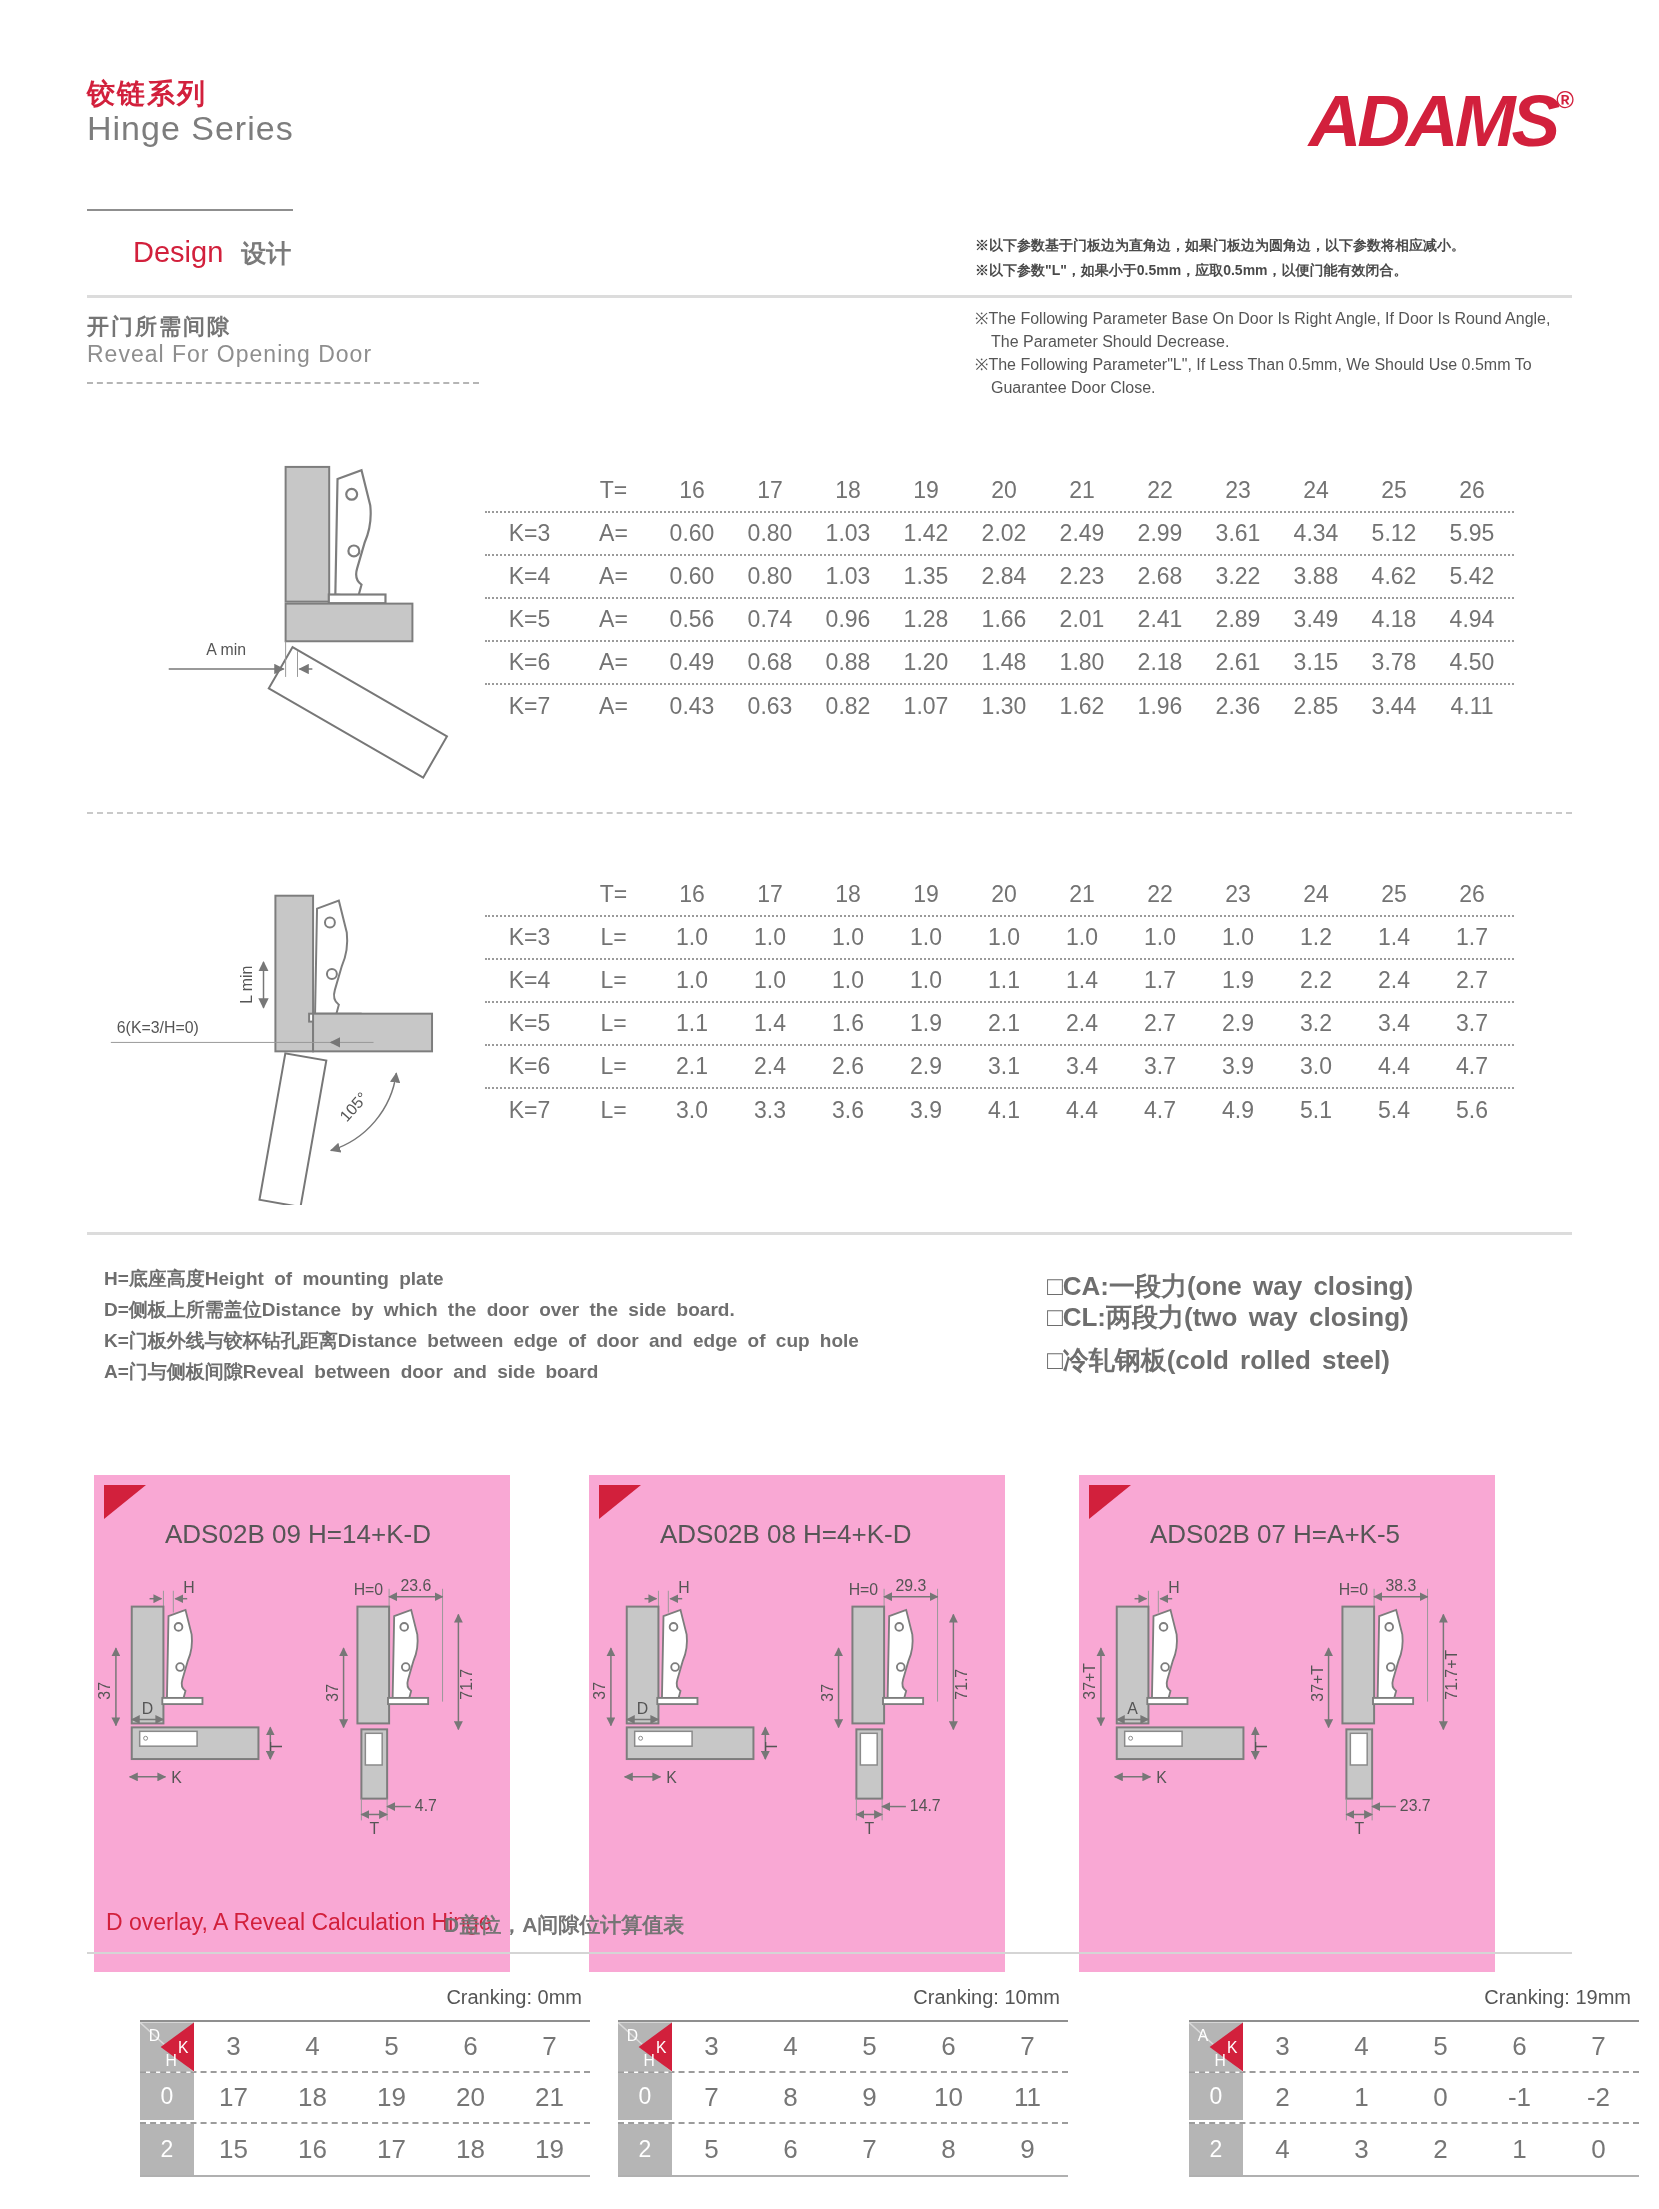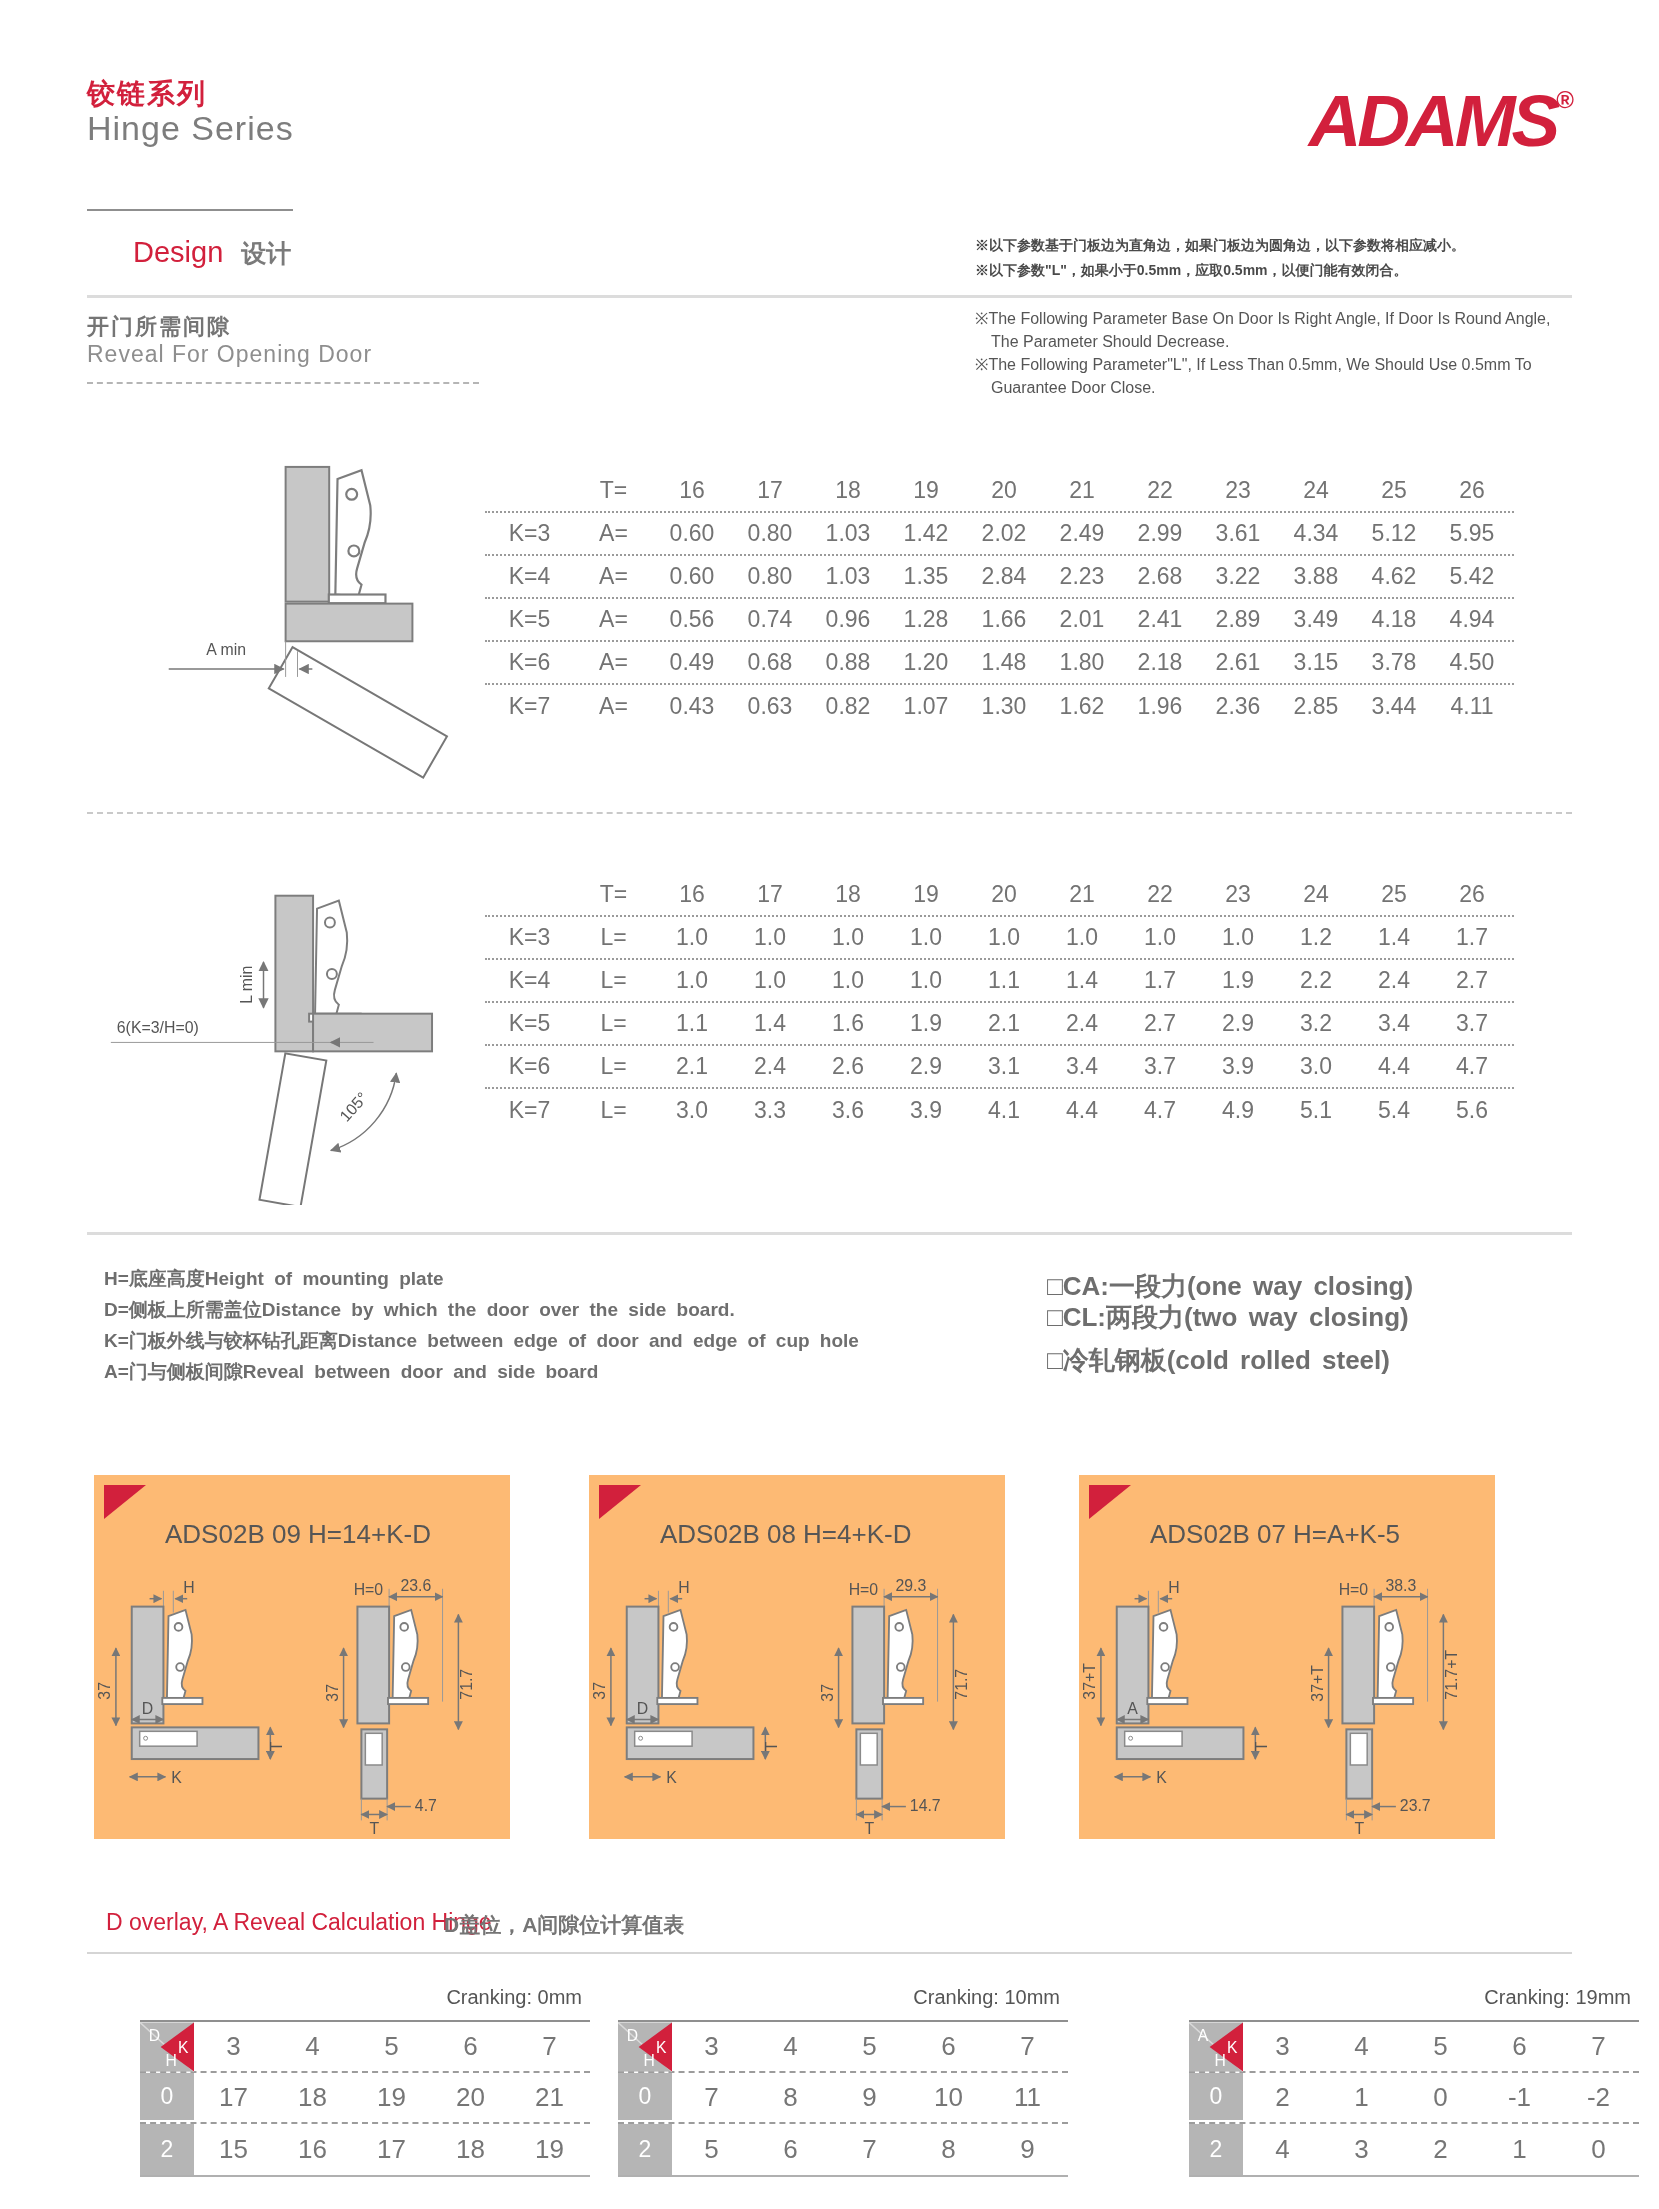--- a/index.html
+++ b/index.html
@@ -45,21 +45,21 @@
   .dimtext { fill:#555; font-size:16px; font-family:"Liberation Sans",sans-serif; }
 
   
   .full-rule-2 { left:87px; top:1232px; width:1485px; border-top:3px solid #dcdcdc; }
   .legend { left:104px; top:1263px; width:891px; font-size:19px; font-weight:bold; color:#6e6e6e;
             line-height:31px; word-spacing:5px; }
   .legend-opts { left:1047px; top:1271px; width:515px; font-size:26px; font-weight:bold; color:#6e6e6e; line-height:31px; word-spacing:4px;}
   .legend-opts div:nth-child(3){ margin-top:12px; }
 
   
-  .panel { position:absolute; top:1475px; width:416px; height:364px; background:#fdba74; }
+  .panel { position:absolute; top:1475px; width:416px; height:497px; background:#f9a8d4; }
   .panel-1 { left:94px; } .panel-2 { left:589px; } .panel-3 { left:1079px; }
   .panel-flag { position:absolute; left:10px; top:10px; width:42px; height:34px; }
   .panel-title { position:absolute; left:71px; top:44px; font-size:26px; color:#565656; }
   .panel-diagram { position:absolute; left:0; top:94px; width:416px; height:292px; }
 
   
   .calc-en { left:106px; top:1909px; font-size:23px; color:#d2203c; }
   .calc-zh { left:444px; top:1911px; font-size:21px; font-weight:bold; color:#757575; }
   .full-rule-3 { left:87px; top:1952px; width:1485px; border-top:2px solid #d5d5d5; }
 

